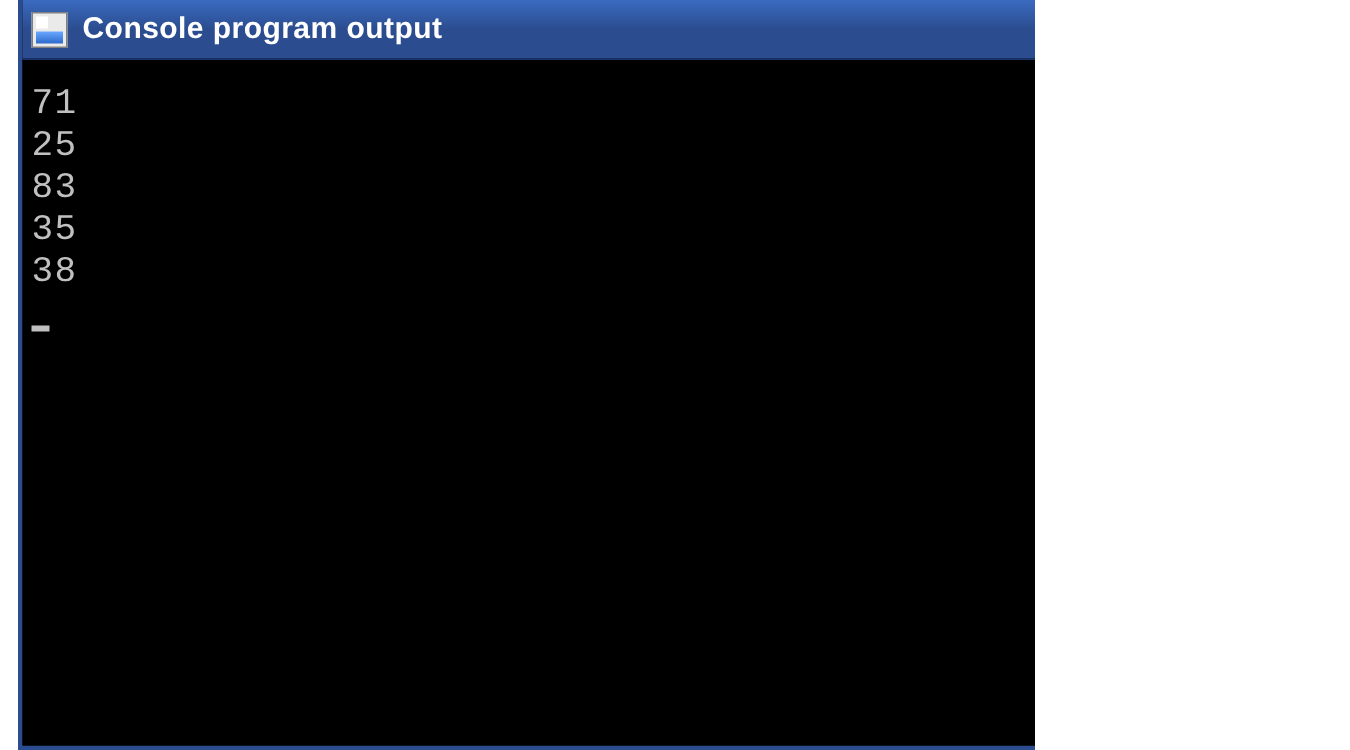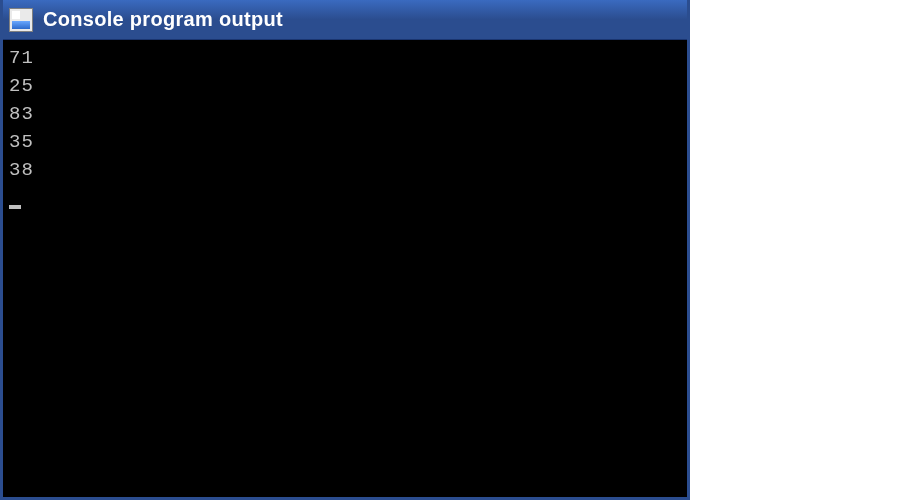--- a/index.html
+++ b/index.html
@@ -14,20 +14,21 @@
       font-family: Tahoma, sans-serif;
       overflow: hidden;
     }
     .window {
       width: 690px;
       height: 500px;
       border: 3px solid #2b4d8f;
       border-top: none;
       background: #000;
       position: relative;
+      margin-left: 12px;
     }
     .titlebar {
       height: 40px;
       background: linear-gradient(to bottom, #3a6ac0 0%, #2b4d8f 50%, #2b4d8f 100%);
       display: flex;
       align-items: center;
       padding: 0 6px;
       border-bottom: 1px solid #1a3570;
     }
     .app-icon {
@@ -58,23 +59,23 @@
       background: linear-gradient(to bottom, #6aa8ff, #2c6acc);
     }
     .title {
       color: #ffffff;
       font-weight: bold;
       font-size: 20px;
       letter-spacing: 0.3px;
     }
     .console-area {
       background: #000;
-      padding: 4px 6px 6px 6px;
+      padding: 16px 6px 6px 6px;
       font-family: "Lucida Console", "Courier New", monospace;
-      font-size: 19px;
+      font-size: 24px;
       line-height: 28px;
       color: #c0c0c0;
       letter-spacing: 1px;
       height: calc(100% - 40px);
       position: relative;
     }
     .console-line {
       white-space: pre;
     }
     .cursor {

